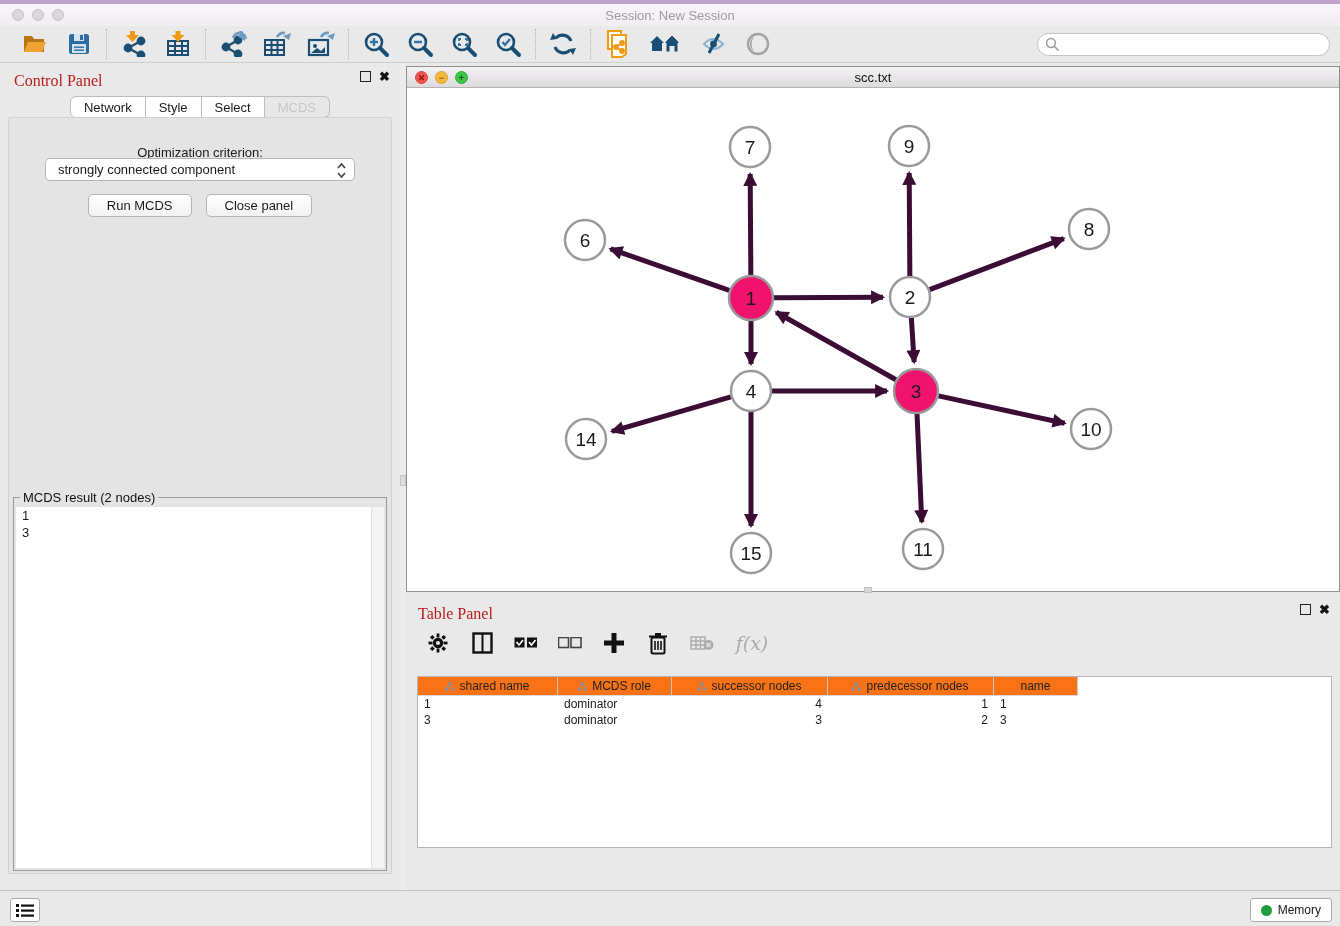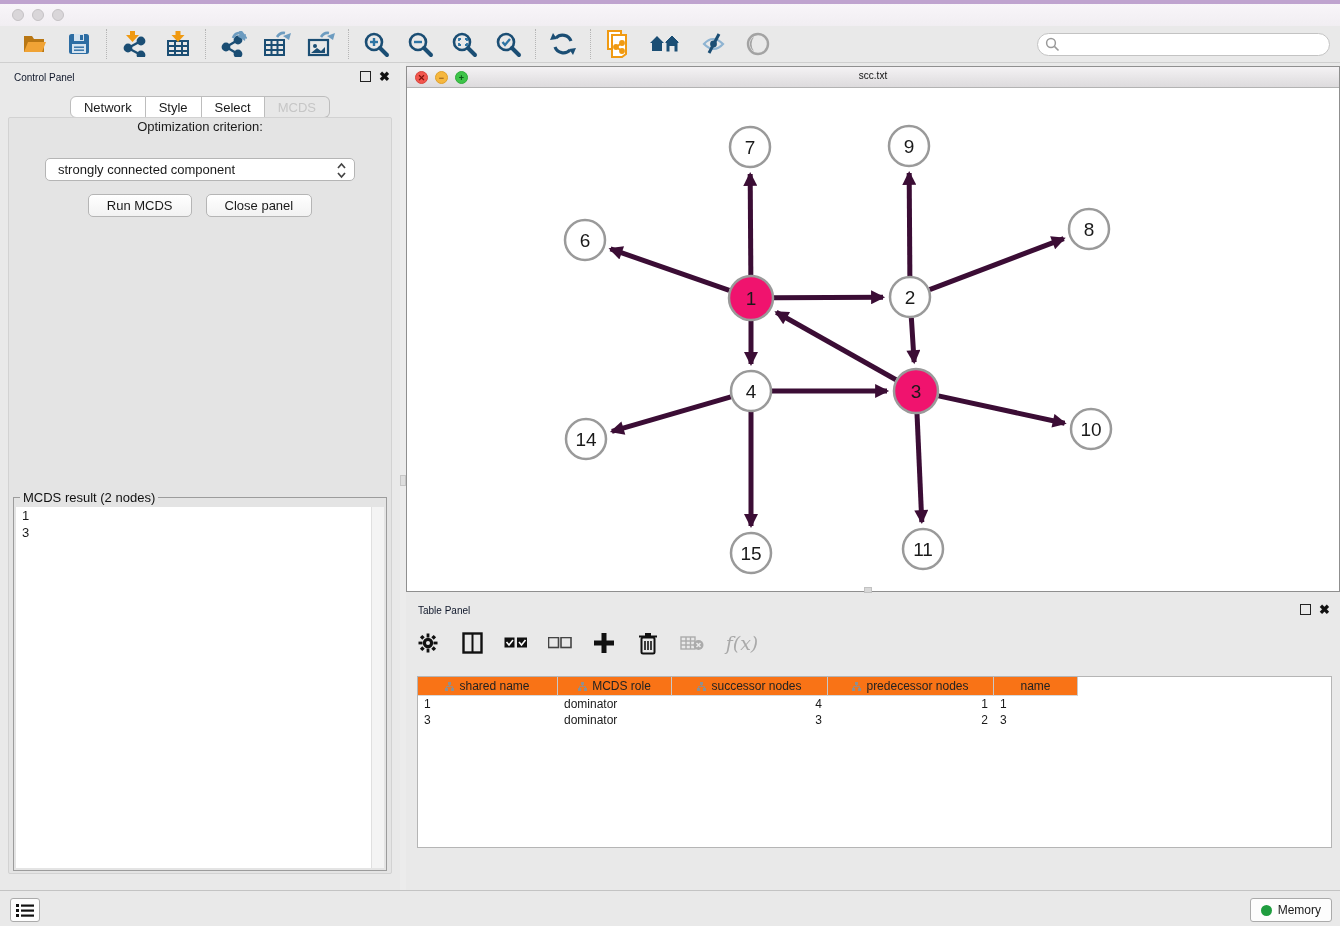--- a/index.html
+++ b/index.html
@@ -25,65 +25,65 @@
   .tb-group { display:flex; align-items:center; gap:16px; padding:0 13px; }
   .tb-sep { width:1px; height:30px; border-left:1px dotted #b5b5b5; }
   .icon-btn { width:28px; height:28px; display:flex; align-items:center; justify-content:center; cursor:default; }
   .search-wrap { position:absolute; right:10px; top:7px; }
   .search-input { width:293px; height:23px; border:1px solid #c3c3c3; border-radius:12px;
     background:#fff; padding-left:26px; font-size:13px; outline:none; }
   .search-mag { position:absolute; left:8px; top:4px; }
   
   .control-panel { position:absolute; left:0; top:63px; width:400px; height:827px; background:#e9e9e9; }
   .panel-header { position:absolute; left:0; top:0; width:100%; height:28px; }
-  .panel-title { position:absolute; left:14px; top:9px; font-size:10px; color:#0f172a; }
+  .panel-title { position:absolute; left:14px; top:9px; font-size:16px; color:#b91c1c;font-family:Liberation Serif, serif; }
   .panel-ctrls { position:absolute; right:10px; top:8px; display:flex; gap:8px; align-items:center; }
   .wbox-icon { width:11px; height:11px; border:1.6px solid #222; }
   .wx-icon { font-size:13px; font-weight:bold; color:#111; line-height:11px; }
   .cp-tabs { position:absolute; top:33px; left:0; width:100%; display:flex; justify-content:center; }
   .tab { height:22px; padding:0 13px; display:flex; align-items:center; background:#fff;
     border:1px solid #bdbdbd; border-left:none; font-size:13px; }
   .tab.first { border-left:1px solid #bdbdbd; border-radius:6px 0 0 6px; }
   .tab.last { border-radius:0 6px 6px 0; }
   .tab.disabled-active { background:#e7e7e7; color:#c6c6c6; }
   .cp-content { position:absolute; left:8px; right:8px; top:54px; bottom:16px;
     background:#e4e4e4; border:1px solid #d2d2d2; border-radius:2px; }
-  .opt-label { position:absolute; top:1px; left:0; right:0; text-align:center; font-size:13px; }
+  .opt-label { position:absolute; top:27px; left:0; right:0; text-align:center; font-size:13px; }
   .combo { position:absolute; top:40px; left:36px; right:36px; height:23px; background:#fff;
     border:1px solid #b5b5b5; border-radius:5px; display:flex; align-items:center;
     padding-left:12px; font-size:13px; }
   .combo-stepper { position:absolute; right:7px; top:3px; }
   .btn-row { position:absolute; top:76px; left:0; right:0; display:flex; justify-content:center; gap:14px; }
   .push-btn { height:23px; padding:0 18px; background:linear-gradient(#ffffff,#f2f2f2);
     border:1px solid #b5b5b5; border-radius:5px; font-size:13px; display:flex; align-items:center; }
   .mcds-fieldset { position:absolute; left:4px; right:4px; top:372px; bottom:2px;
     border:1px solid #9c9c9c; background:#e4e4e4; }
   .mcds-fieldset legend { font-size:13px; margin-left:6px; padding:0 3px; color:#111; }
   .result-box { position:absolute; left:2px; right:2px; top:2px; bottom:2px; background:#fff; overflow:hidden; }
   .result-scroll { position:absolute; right:0; top:0; bottom:0; width:13px; background:#f4f4f4; border-left:1px solid #e0e0e0; }
   .result-line { font-size:13px; padding-left:6px; line-height:17px; }
   .v-divider { position:absolute; left:400px; top:63px; width:6px; height:827px; background:#ececec; }
   .v-grip { position:absolute; left:0; top:412px; width:6px; height:11px; background:#dedede; border:1px solid #c6c6c6; }
   
   .net-window { position:absolute; left:406px; top:66px; width:934px; height:526px;
     border:1px solid #8f8f8f; background:#fff; }
   .nw-titlebar { position:absolute; left:0; top:0; width:100%; height:21px;
     background:linear-gradient(#f4f2f4,#dddbdd); border-bottom:1px solid #b3b3b3; }
-  .nw-title { position:absolute; left:0; right:0; top:3px; text-align:center; font-size:10px; color:#111; }
+  .nw-title { position:absolute; left:0; right:0; top:3px; text-align:center; font-size:13px; color:#111; }
   .tl { position:absolute; top:4px; width:13px; height:13px; border-radius:50%;
     font-size:9px; font-weight:bold; text-align:center; line-height:13px; }
   .tl-close { left:8px; background:#f2564e; border:1px solid #d8443c; color:#7e100b; }
   .tl-min { left:28px; background:#f6b73e; border:1px solid #dfa02c; color:#90591a; }
   .tl-zoom { left:48px; background:#3ec449; border:1px solid #2fab3a; color:#0a5b18; }
   .nw-canvas { position:absolute; left:0; top:21px; width:932px; height:503px; background:#fff; }
   .canvas-grip { position:absolute; left:457px; bottom:-2px; width:8px; height:6px;
     background:#d8d8d8; border:1px solid #c2c2c2; }
   
   .table-panel { position:absolute; left:406px; top:596px; width:934px; height:292px; background:#e9e9e9; }
-  .tp-toolbar { position:absolute; left:8px; top:33px; display:flex; align-items:flex-end; gap:16px; }
+  .tp-toolbar { position:absolute; left:18px; top:33px; display:flex; align-items:flex-end; gap:16px; }
   .fx-label { font-family:"DejaVu Serif", serif; font-style:italic; font-size:19px; color:#a9a9a9; }
   .node-table { position:absolute; left:11px; top:80px; width:915px; height:172px;
     background:#fff; border:1px solid #b5b5b5; overflow:hidden; }
   .nt-header { display:flex; height:19px; }
   .th { display:flex; align-items:center; justify-content:center; gap:5px; background:#f97316;
     border-right:1px solid #c8c8c8; border-bottom:1px solid #d8d8d8; font-size:12px; color:#222; }
   .tr { display:flex; height:16px; }
   .td { font-size:12px; padding:0 6px; line-height:16px; white-space:nowrap; overflow:hidden; }
   .tp-tabs { position:absolute; bottom:0; left:0; width:100%; display:flex; justify-content:center; }
   
@@ -101,20 +101,21 @@
 </head>
 <body>
 
 <div class="purple-strip"></div>
 <div class="titlebar">
   <div class="traffic-inactive">
     <div class="dot"></div>
     <div class="dot"></div>
     <div class="dot"></div>
   </div>
+  <div class="title">Session: New Session</div>
 </div>
 
 <div class="toolbar">
   <div class="tb-group">
     <div class="icon-btn">
       <svg width="26" height="26" viewBox="0 0 26 26">
         <path d="M2 5 h8 l2 3 h10 v13 H2 z" fill="#b97714"></path>
         <path d="M6 11 h18 l-4 10 H2 z" fill="#f0a335"></path>
       </svg>
     </div>

